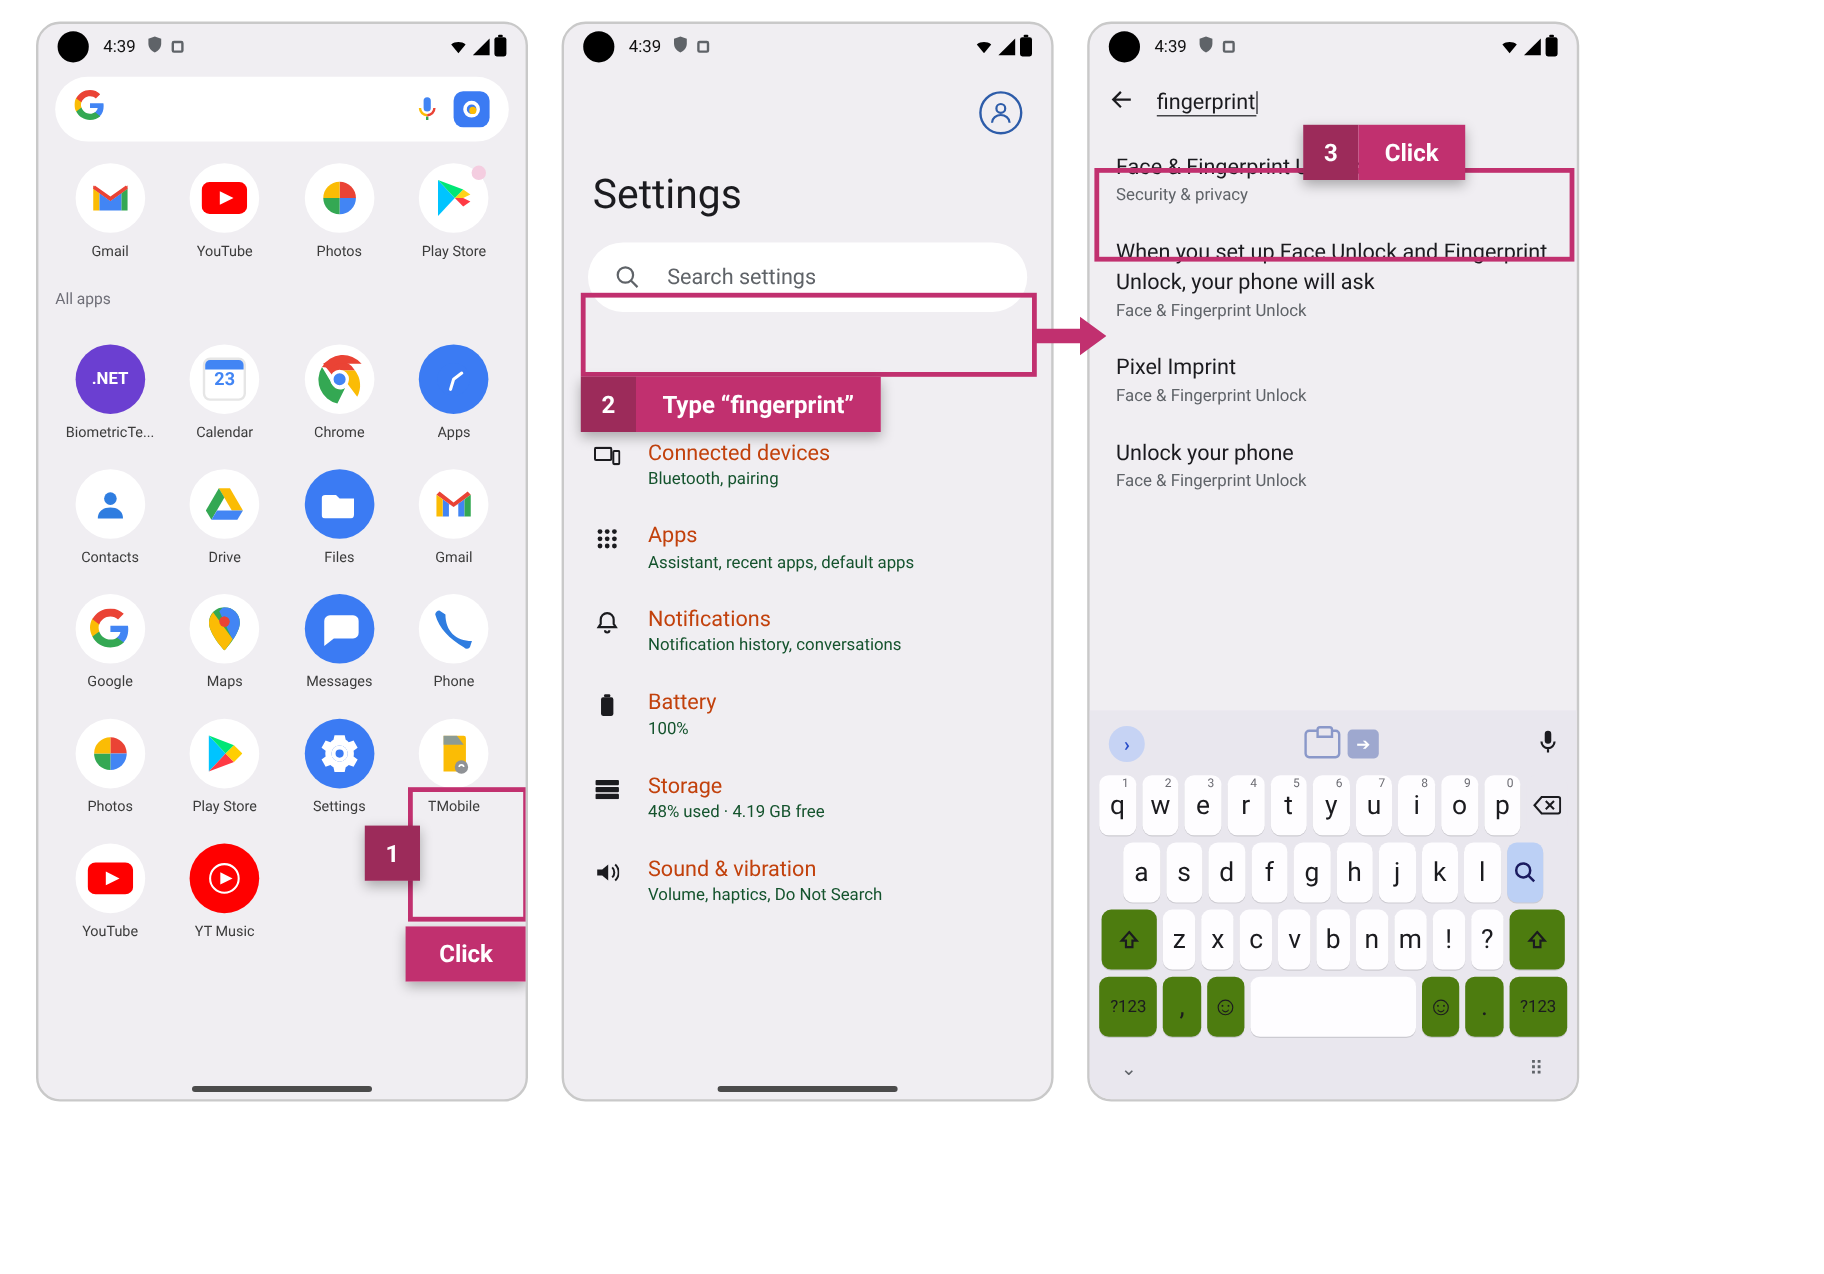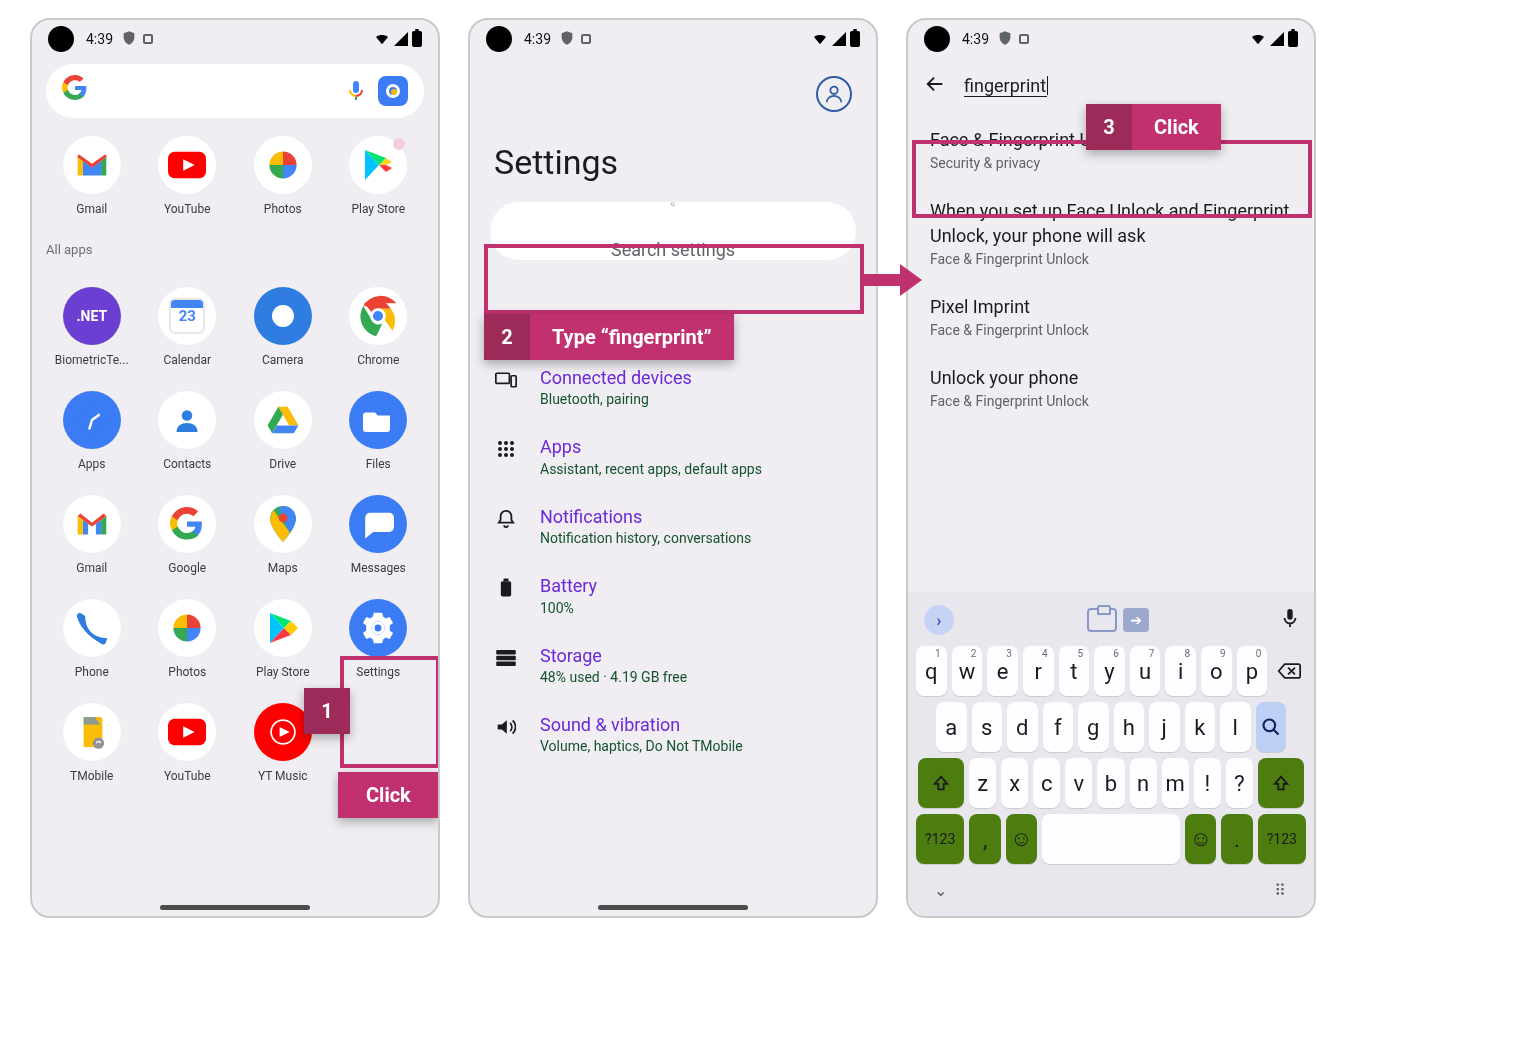--- a/index.html
+++ b/index.html
@@ -152,33 +152,32 @@
     letter-spacing: 0px;
     padding: 0 24px 20px;
   }
   .searchbox {
     margin: 0 20px 18px;
     background: #fff;
     border-radius: 30px;
     height: 58px;
     display:flex;align-items:center;
     padding: 0 22px;
-    gap: 32px;
+    gap: 22px;
     color: #5f6368;
     font-size: 18px;
-    flex-direction: column;
   }
   .setitem {
     display:flex;
     padding: 14px 24px;
     gap: 22px;
     align-items:flex-start;
   }
   .setitem .ic { width:24px;height:24px;margin-top:2px;flex-shrink:0;display:flex;align-items:center;justify-content:center; }
-  .setitem .ttl { font-size:18px;color:#6d28d9;line-height:1.3; }
+  .setitem .ttl { font-size:18px;color:#c2410c;line-height:1.3; }
   .setitem .sub { font-size:14px;color:#14532d;margin-top:2px; }
   
   .searchhead3 {
     height: 56px;
     display:flex;align-items:center;
     padding: 0 16px;
     gap: 18px;
   }
   .searchhead3 .back { font-size:22px; }
   .searchhead3 .q { font-size:18px;color:#1b1b1f;border-bottom:1px solid #1b1b1f;position:relative;padding-right:1px; }
@@ -317,26 +316,20 @@
         <div class="iconcircle" style="background:#6b3fd1;color:#fff;font-weight:700;font-size:14px">.NET</div>
         <div class="applabel">BiometricTe...</div>
       </div>
     <div class="app">
         <div class="iconcircle">
           <span style="width:36px;height:36px;background:#fff;border:2px solid #e6e6e6;border-radius:6px;display:flex;align-items:center;justify-content:center;color:#4285F4;font-weight:700;font-size:15px;position:relative"><span style="position:absolute;top:0;left:0;right:0;height:8px;background:#4285F4;border-radius:4px 4px 0 0"></span>23</span>
         </div>
         <div class="applabel">Calendar</div>
       </div>
     <div class="app">
-        <div class="iconcircle" style="background:#2f7de0">
-          <span style="width:22px;height:22px;background:#fff;border-radius:50%"></span>
-        </div>
-        <div class="applabel">Camera</div>
-      </div>
-    <div class="app">
         <div class="iconcircle">
           <svg width="44" height="44" viewBox="0 0 48 48">
             <circle cx="24" cy="24" r="22" fill="#fff"></circle>
             <path fill="#EA4335" d="M24 8a16 16 0 0114 8H24a8 8 0 00-7 4L9 10a16 16 0 0115-2z"></path>
             <path fill="#FBBC05" d="M46 24a22 22 0 01-33 19l9-15a8 8 0 009-4h15z" opacity="0"></path>
             <path fill="#34A853" d="M24 46a22 22 0 01-19-33l10 17a8 8 0 008 4l-4 12z" opacity="0"></path>
             <circle cx="24" cy="24" r="20" fill="none" stroke="#EA4335" stroke-width="0"></circle>
             <path fill="#4285F4" d="M24 16a8 8 0 110 16 8 8 0 010-16z"></path>
             <path fill="#FBBC05" d="M38 16H24a8 8 0 017 12l9 12a22 22 0 00-2-24z"></path>
             <path fill="#34A853" d="M17 28L8 13a22 22 0 0014 33l7-14a8 8 0 01-12-4z"></path>
@@ -632,21 +625,21 @@
   </div>
   <div class="setitem">
     <div class="ic">
         <svg width="20" height="18" viewBox="0 0 24 20" fill="#1b1b1f">
           <path d="M2 7h5l6-5v16l-6-5H2z"></path>
           <path fill="none" stroke="#1b1b1f" stroke-width="2" d="M17 5a7 7 0 010 10M20 2a11 11 0 010 16"></path>
         </svg>
       </div>
     <div>
         <div class="ttl">Sound &amp; vibration</div>
-        <div class="sub">Volume, haptics, Do Not TMobile</div>
+        <div class="sub">Volume, haptics, Do Not Search</div>
       </div>
   </div>
 
   <div class="navbar"></div>
 
   <div class="hl" style="left:14px;top:224px;width:380px;height:70px"></div>
   <div class="callout" style="left:14px;top:294px">
     <div class="num">2</div>
     <div class="txt">Type “fingerprint”</div>
   </div>

